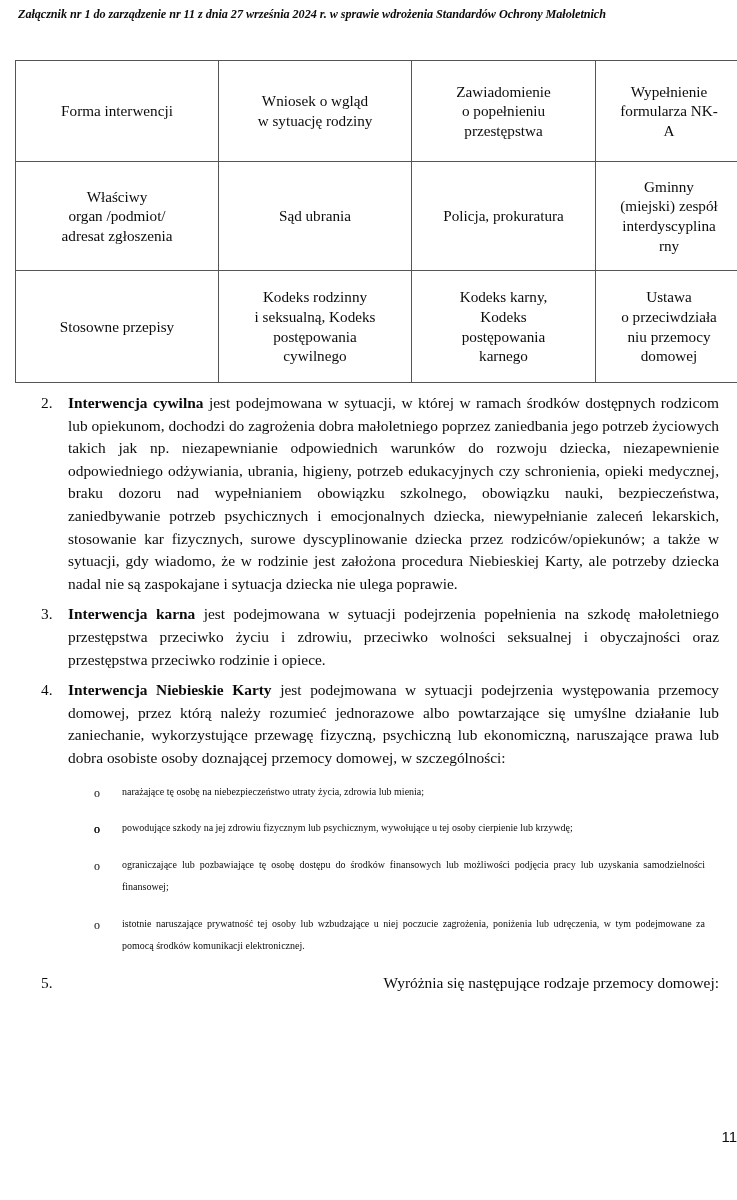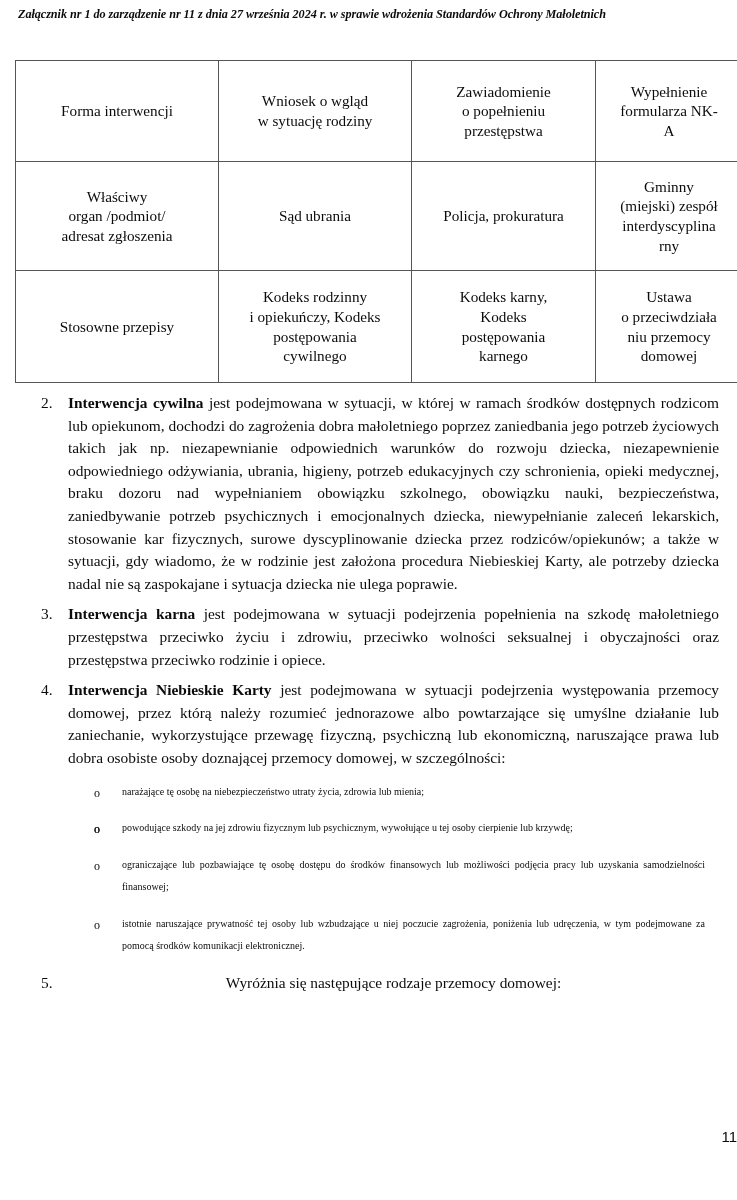--- a/index.html
+++ b/index.html
@@ -116,21 +116,21 @@
   }
   .sub-body {
     font-size: 10px;
     line-height: 22.6px;
     text-align: justify;
     text-justify: inter-word;
   }
   .sub-item.tight-last .sub-body { text-align: justify; }
 
   
-  .no-justify .num-body { text-align: center; }
+  .no-justify .num-body { text-align: right; }
 
   
   .page-number {
     position: absolute;
     left: 0;
     top: 1128px;
     width: 737px;
     text-align: right;
     font-size: 15px;
     line-height: 18px;
@@ -185,21 +185,21 @@
           <span class="cell-line">rny</span>
         </td>
       </tr>
 
       <tr class="row-3">
         <td class="col-a">
           <span class="cell-line">Stosowne przepisy</span>
         </td>
         <td class="col-b">
           <span class="cell-line">Kodeks rodzinny</span>
-          <span class="cell-line">i opiekuńczy, Kodeks</span>
+          <span class="cell-line">i seksualną, Kodeks</span>
           <span class="cell-line">postępowania</span>
           <span class="cell-line">cywilnego</span>
         </td>
         <td class="col-c">
           <span class="cell-line">Kodeks karny,</span>
           <span class="cell-line">Kodeks</span>
           <span class="cell-line">postępowania</span>
           <span class="cell-line">karnego</span>
         </td>
         <td class="col-d">

